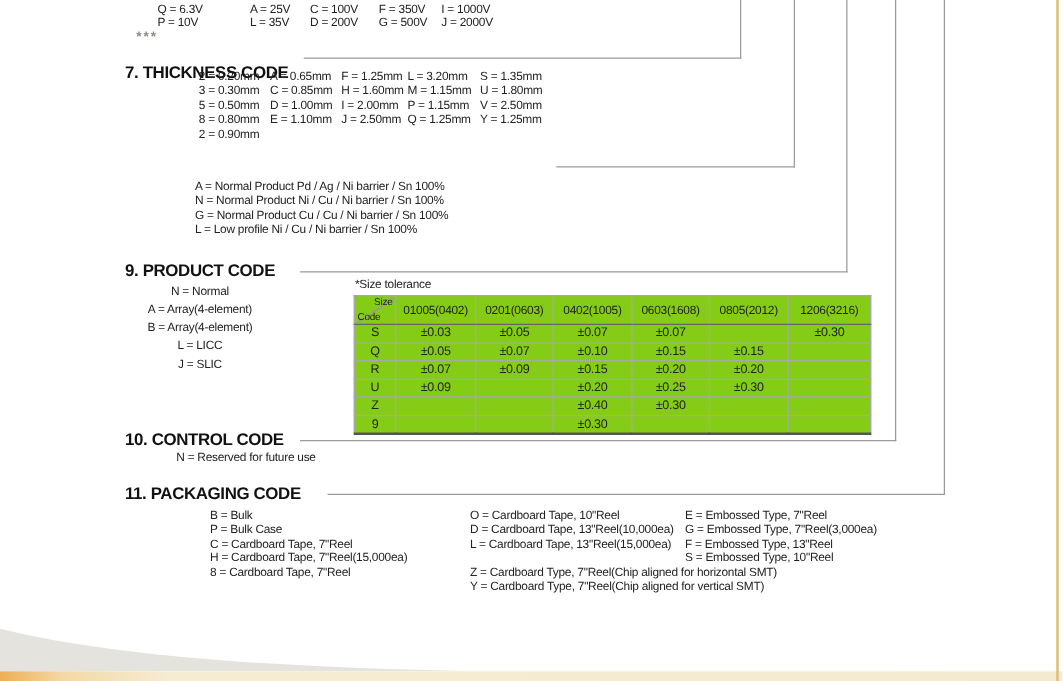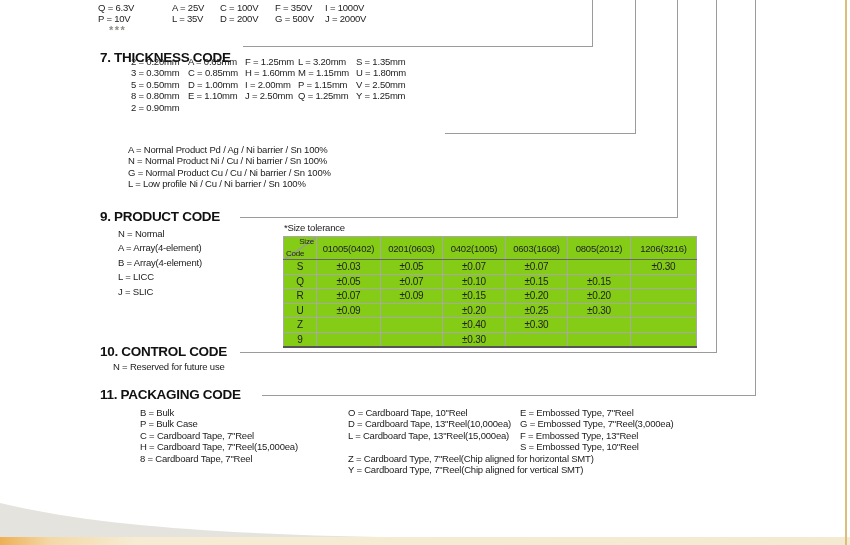--- a/index.html
+++ b/index.html
@@ -8,40 +8,40 @@
     font-family:"Liberation Sans",sans-serif;color:#222;
   }
   
   .connector{position:absolute;top:0;border-bottom:1px solid #9b9b9b;border-right:1px solid #9b9b9b;}
   .c7 {left:243px;width:349px;height:46px;}
   .c8 {left:445px;width:190px;height:133px;}
   .c9 {left:240px;width:437px;height:217px;}
   .c10{left:240px;width:476px;height:352px;}
   .c11{left:262px;width:493px;height:395px;}
   
-  .small{font-size:9.5px;line-height:11.4px;letter-spacing:-0.2px;white-space:nowrap;}
+  .small{font-size:9.5px;line-height:11.4px;letter-spacing:-0.2px;white-space:nowrap;margin-left:28px;}
   .heading{position:absolute;left:100px;font-size:13.5px;line-height:14px;font-weight:bold;letter-spacing:-0.3px;white-space:nowrap;color:#111;}
   .h7{top:39px;margin-top:12px;} .h8{top:126px;} .h9{top:210px;} .h10{top:345px;} .h11{top:388px;}
   .stars{position:absolute;left:109px;top:24px;font-size:11px;letter-spacing:1.5px;color:#8d8b86;font-weight:bold;}
   .voltage{position:absolute;left:98px;top:2px;}
   .vrow-line span{display:inline-block;}
   .vrow-line span:nth-child(1){width:74px;}
   .vrow-line span:nth-child(2){width:48px;}
   .vrow-line span:nth-child(3){width:55px;}
   .vrow-line span:nth-child(4){width:50px;}
   .vrow-line span:nth-child(5){width:80px;}
   .thickness{position:absolute;left:131px;top:56px;}
   .trow-line span{display:inline-block;}
   .trow-line span:nth-child(1){width:57px;}
   .trow-line span:nth-child(2){width:57px;}
   .trow-line span:nth-child(3){width:53px;}
   .trow-line span:nth-child(4){width:58px;}
   .trow-line span:nth-child(5){width:70px;}
   .plating{position:absolute;left:128px;top:144px;}
-  .product-list{position:absolute;left:118px;top:227px;}
+  .product-list{position:absolute;left:118px;top:227px;text-align:center;}
   .product-list div{font-size:9.5px;line-height:14.4px;letter-spacing:-0.2px;white-space:nowrap;}
   .control-item{position:absolute;left:113px;top:361px;}
   .pkg-col{position:absolute;top:407px;}
   .pkg1{left:110px;} .pkg2{left:318px;} .pkg3{left:490px;}
   .pkg-col div{height:11.4px;padding-left:30px;}
   
   .tol-caption{position:absolute;left:284px;top:222px;font-size:9.5px;letter-spacing:-0.2px;color:#222;}
   .tol-table{
     position:absolute;left:283px;top:236px;border-collapse:collapse;table-layout:fixed;
     font-size:10px;letter-spacing:-0.2px;background:#84cc16;

